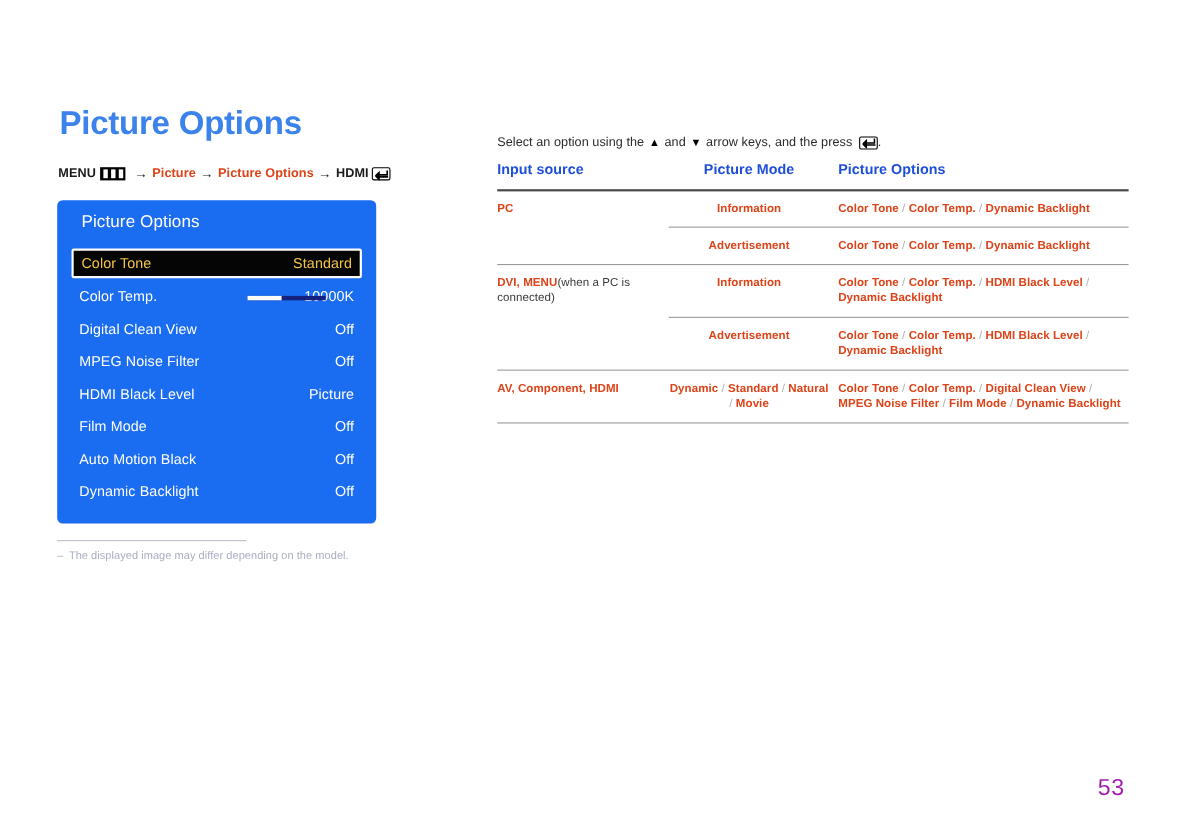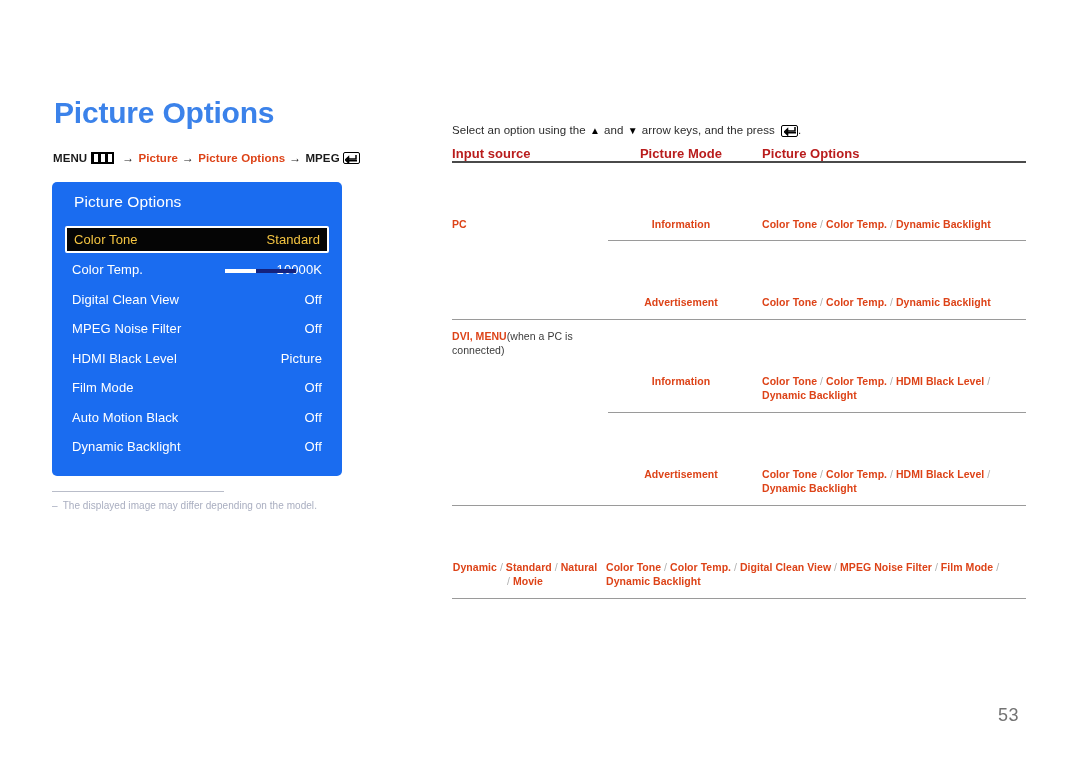--- a/index.html
+++ b/index.html
@@ -207,22 +207,23 @@
     display: flex;
     position: relative;
   }
   .tcol1 { width: 156px; flex: 0 0 156px; box-sizing: border-box; padding-right: 8px; }
   .tcol2 { width: 154px; flex: 0 0 154px; box-sizing: border-box; padding-right: 8px; text-align: center; }
   .tcol3 { flex: 1 1 auto; box-sizing: border-box; }
 
   .thead {
     font-size: 13px;
     font-weight: bold;
-    color: #b91c1c;
+    color: #1d4ed8;
     letter-spacing: 0.05px;
+    padding-bottom: 11px;
   }
   .rule-head {
     height: 1.6px;
     background: #4a4a4a;
     width: 100%;
   }
   .rule-full {
     height: 1px;
     background: #9a9a9a;
     width: 100%;
@@ -237,37 +238,36 @@
   .tbody-row {
     display: flex;
     font-size: 10.5px;
     line-height: 14.5px;
     padding: 9px 0 9px 0;
     letter-spacing: 0.05px;
   }
   .cell-red {
     color: #dd4318;
     font-weight: bold;
-    margin-top: 45px;
   }
   .cell-note {
     color: #3a3a3a;
     font-weight: normal;
   }
   .sep {
     color: #b0b0b0;
     font-weight: normal;
   }
 
   .page-number {
     position: absolute;
     left: 998px;
     top: 705px;
-    font-size: 18px;
-    color: #737373;
+    font-size: 21px;
+    color: #a21caf;
     font-weight: normal;
     letter-spacing: 0.5px;
   }
 </style>
 </head>
 <body>
 
 <div class="page-title">Picture Options</div>
 
 <div class="breadcrumb">
@@ -275,21 +275,21 @@
   <span class="menu-icon">
       <i></i>
       <i></i>
       <i></i>
     </span>
   <span class="bc-arrow">→</span>
   <span class="bc-red">Picture</span>
   <span class="bc-arrow">→</span>
   <span class="bc-red">Picture Options</span>
   <span class="bc-arrow">→</span>
-  <span class="bc-text">MPEG</span>
+  <span class="bc-text">HDMI</span>
   <span class="enter-icon">
     <svg width="12" height="10" viewBox="0 0 12 10">
         <path d="M11 1 L11 5 L3.5 5 L3.5 3 L0.5 5.9 L3.5 8.8 L3.5 6.8 L12.2 6.8" fill="none" stroke="#000" stroke-width="1.5"></path>
         <path d="M1 6 L4.2 3.4 L4.2 8.6 Z" fill="#000"></path>
       </svg>
   </span>
 </div>
 
 <div class="osd">
   <div class="osd-title">Picture Options</div>
@@ -385,20 +385,21 @@
   </div>
   <div class="rule-inner"></div>
   <div class="tbody-row">
     <div class="tcol1"></div>
     <div class="tcol2 cell-red">Advertisement</div>
     <div class="tcol3 cell-red">Color Tone<span class="sep"> / </span>Color Temp.<span class="sep"> / </span>HDMI Black Level<span class="sep"> / </span>Dynamic Backlight</div>
   </div>
   <div class="rule-full"></div>
 
   <div class="tbody-row">
+    <div class="tcol1 cell-red">AV, Component, HDMI</div>
     <div class="tcol2 cell-red">Dynamic<span class="sep"> / </span>Standard<span class="sep"> / </span>Natural<span class="sep"> / </span>Movie</div>
     <div class="tcol3 cell-red">Color Tone<span class="sep"> / </span>Color Temp.<span class="sep"> / </span>Digital Clean View<span class="sep"> / </span>MPEG Noise Filter<span class="sep"> / </span>Film Mode<span class="sep"> / </span>Dynamic Backlight</div>
   </div>
   <div class="rule-full"></div>
 
 </div>
 
 <div class="page-number">53</div>
 
 </body></html>

